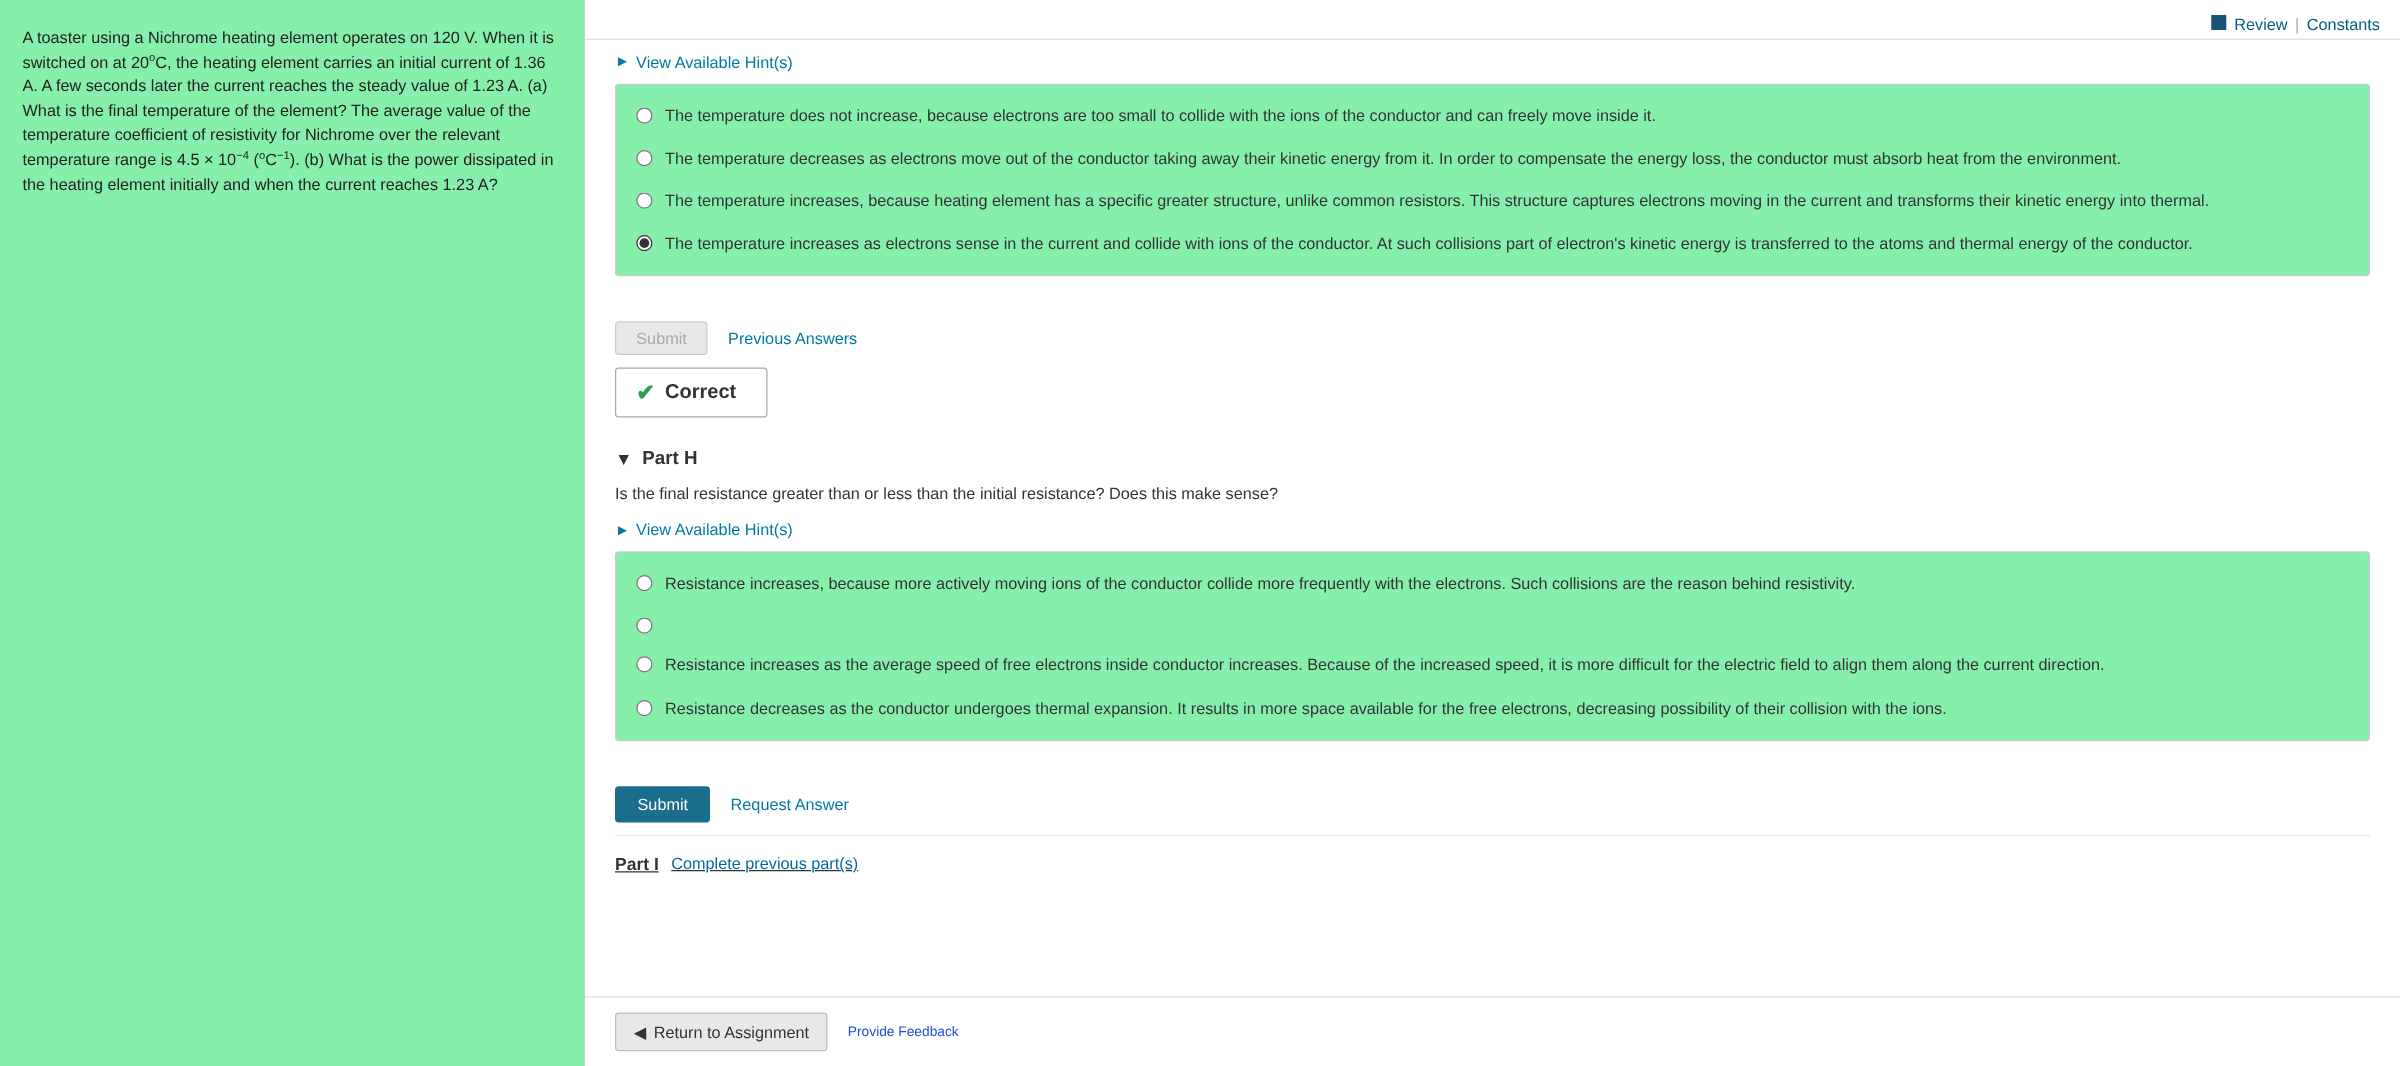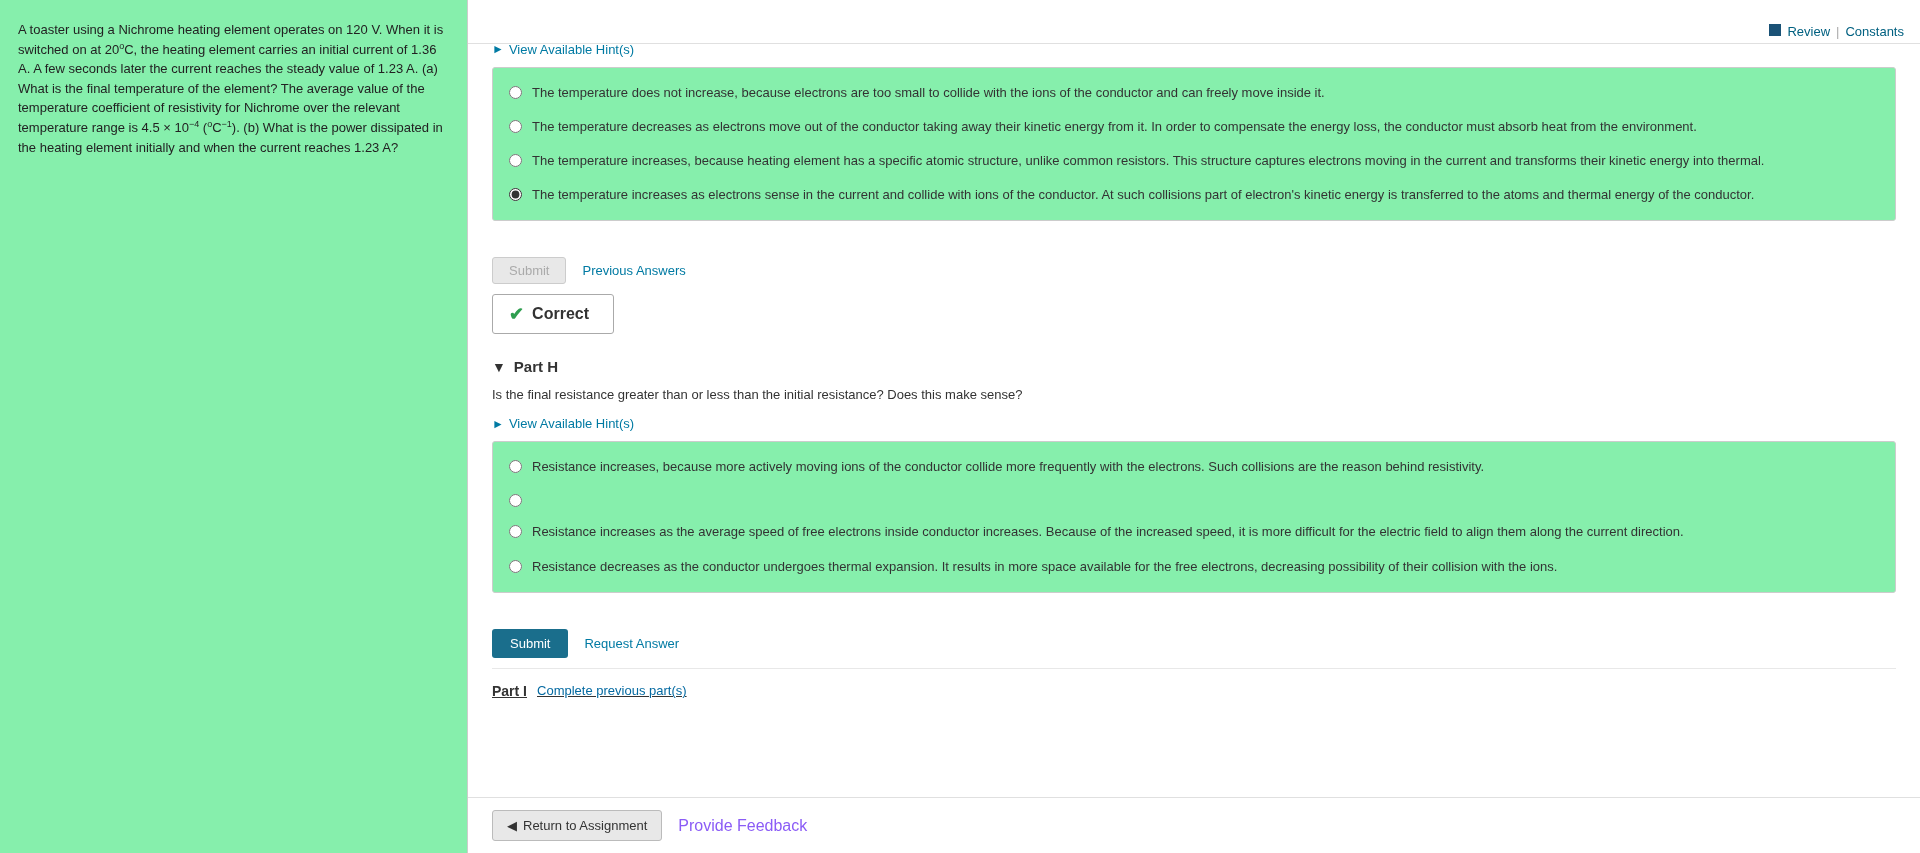--- a/index.html
+++ b/index.html
@@ -32,21 +32,21 @@
 
     .top-bar {
       display: flex;
       justify-content: flex-end;
       padding: 8px 16px 4px;
       font-size: 13px;
       color: #333;
       border-bottom: 1px solid #e0e0e0;
       background: #fff;
       position: sticky;
-      top: 16px;
+      top: 4px;
       z-index: 10;
     }
     .top-bar a { color: #006080; text-decoration: none; }
     .top-bar .sep { margin: 0 6px; color: #aaa; }
     .top-bar .icon-sq { width: 12px; height: 12px; background: #1a5276; display: inline-block; margin-right: 6px; vertical-align: middle; }
 
     .content {
       padding: 12px 24px 24px;
       flex: 1;
     }
@@ -177,21 +177,21 @@
       border: 1px solid #bbb;
       padding: 7px 14px;
       font-size: 13px;
       border-radius: 3px;
       cursor: pointer;
       display: inline-flex;
       align-items: center;
       gap: 6px;
     }
     .btn-return .arrow-left { font-size: 13px; }
-    .link-feedback { color: #8b5cf6; font-size: 16px; text-decoration: none; cursor: pointer; }
+    .link-feedback { color: #1d4ed8; font-size: 11px; text-decoration: none; cursor: pointer; }
 
     
     ::-webkit-scrollbar { width: 8px; }
     ::-webkit-scrollbar-track { background: #f1f1f1; }
     ::-webkit-scrollbar-thumb { background: #bbb; border-radius: 4px; }
 
     sup { font-size: 9px; vertical-align: super; }
   </style>
 </head>
 <body>
@@ -222,21 +222,21 @@
       <div class="choice-item">
         <input type="radio" name="partG" style="">
         <span>The temperature does not increase, because electrons are too small to collide with the ions of the conductor and can freely move inside it.</span>
       </div>
       <div class="choice-item">
         <input type="radio" name="partG" style="">
         <span>The temperature decreases as electrons move out of the conductor taking away their kinetic energy from it. In order to compensate the energy loss, the conductor must absorb heat from the environment.</span>
       </div>
       <div class="choice-item">
         <input type="radio" name="partG" style="">
-        <span>The temperature increases, because heating element has a specific atomic structure, unlike common resistors. This structure captures electrons moving in the current and transforms their kinetic energy into thermal.</span>
+        <span>The temperature increases, because heating element has a specific greater structure, unlike common resistors. This structure captures electrons moving in the current and transforms their kinetic energy into thermal.</span>
       </div>
       <div class="choice-item selected">
         <input type="radio" name="partG" checked="" style="">
         <span>The temperature increases as electrons sense in the current and collide with ions of the conductor. At such collisions part of electron's kinetic energy is transferred to the atoms and thermal energy of the conductor.</span>
       </div>
     </div>
 
     
     <div class="action-row">
       <button class="btn-submit-disabled">Submit</button>

